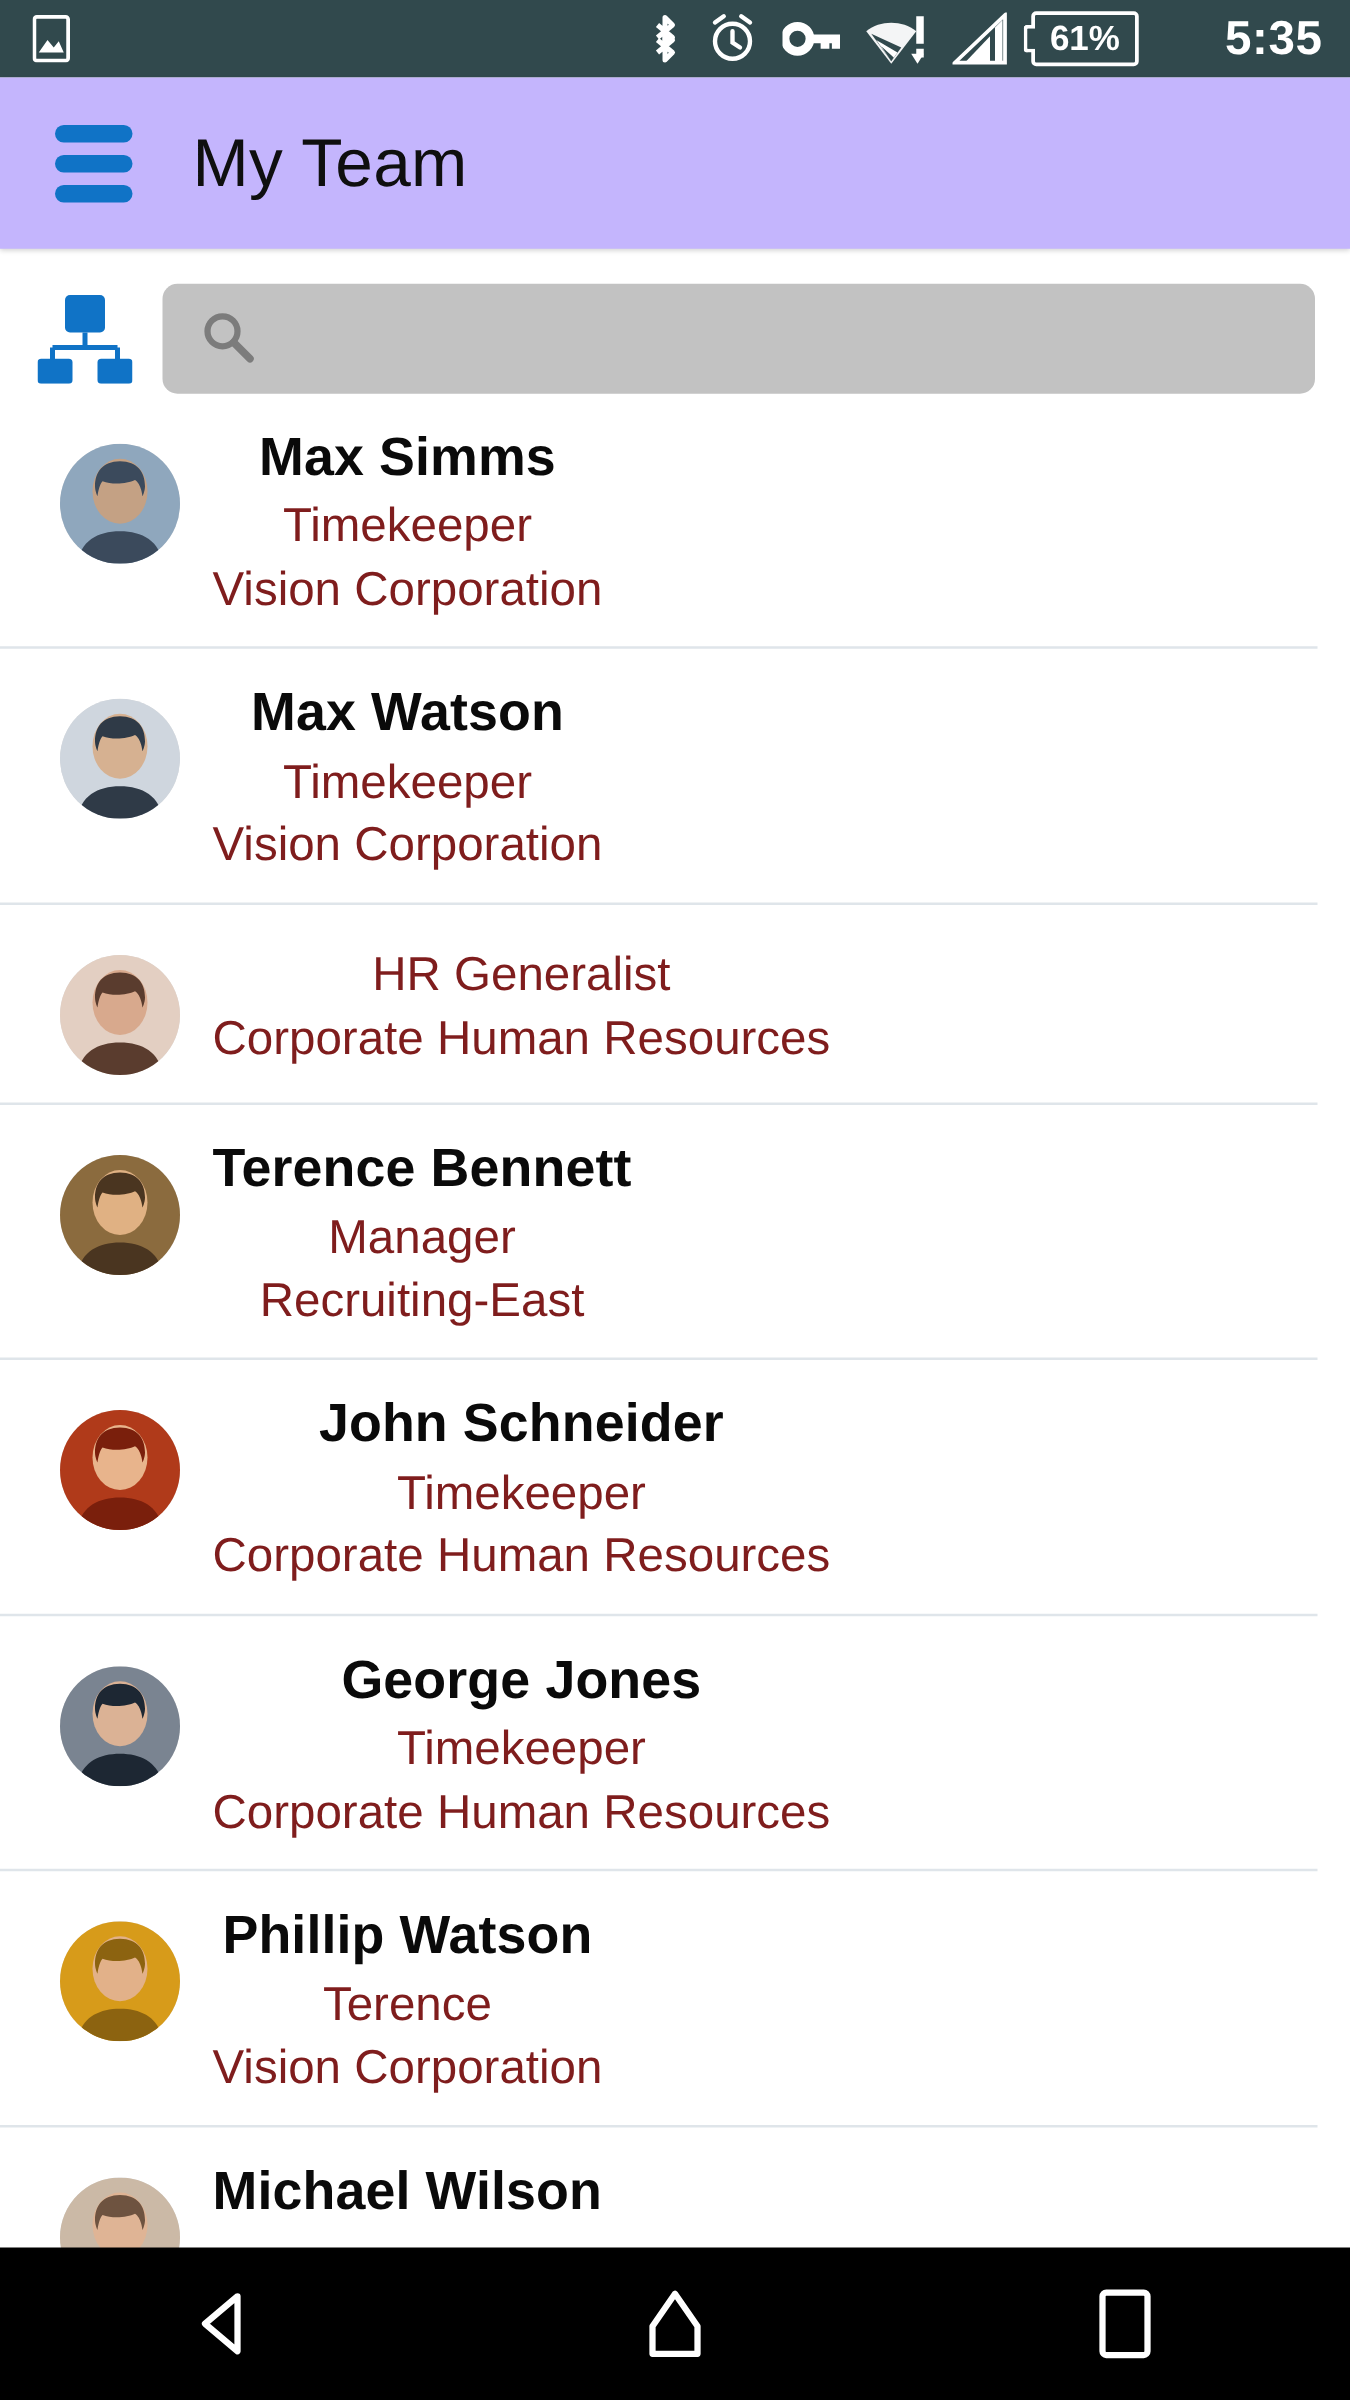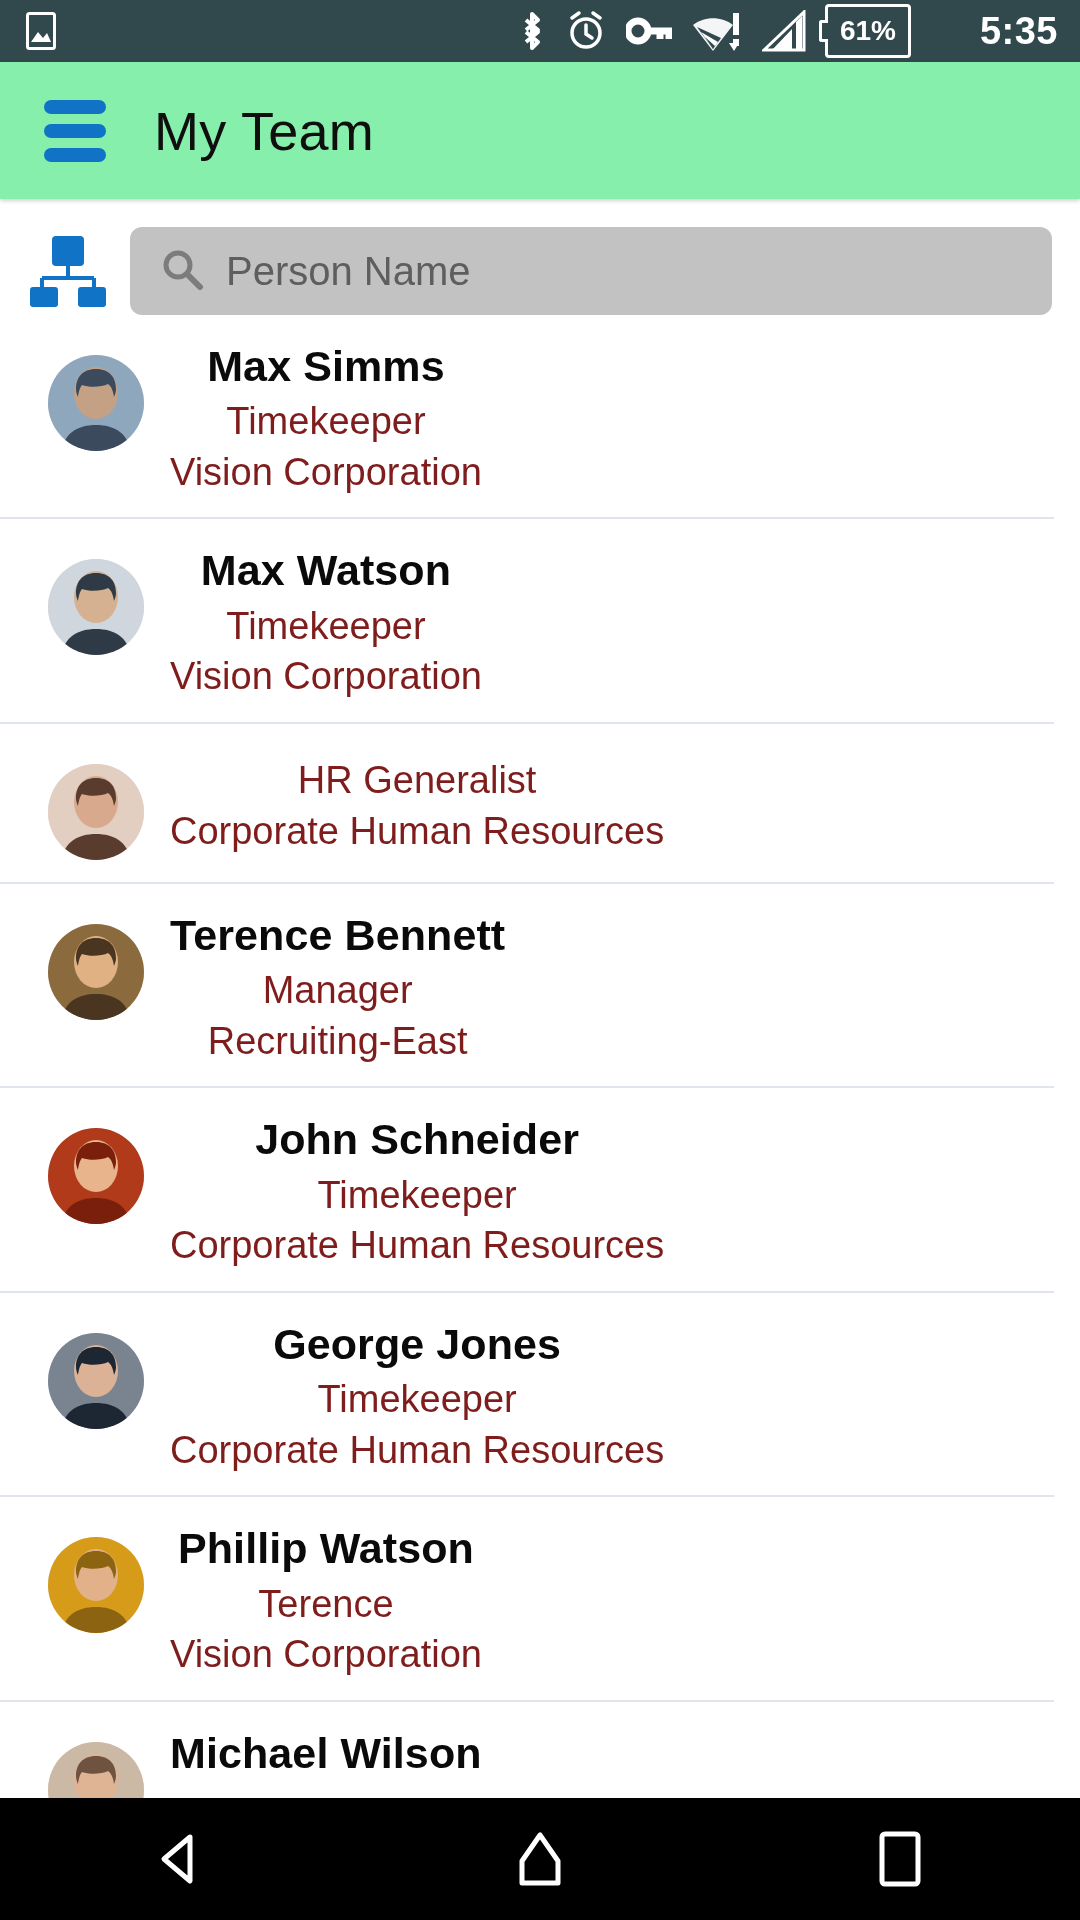--- a/index.html
+++ b/index.html
@@ -15,32 +15,32 @@
     height:62px; background:#31494d; flex:0 0 62px;
     display:flex; align-items:center; padding:0 22px 0 26px;
     color:#ffffff;
   }
   .sb-left { display:flex; align-items:center; gap:14px; }
   .sb-right { margin-left:auto; display:flex; align-items:center; gap:19px; }
   .sb-icon { display:flex; align-items:center; justify-content:center; }
   .sb-clock { font-size:38px; letter-spacing:0.5px; line-height:1; padding-left:4px; font-weight:700;margin-left:46px;}
   .batt {
     position:relative; border:3px solid #fff; border-radius:4px;
-    height:54px; min-width:86px; display:flex; align-items:center; justify-content:center;
+    height:44px; min-width:86px; display:flex; align-items:center; justify-content:center;
   }
   .batt::before{
     content:""; position:absolute; left:-9px; top:50%; transform:translateY(-50%);
     width:6px; height:16px; background:#31494d; border:3px solid #fff; border-right:none;
     border-radius:3px 0 0 3px;
   }
   .batt span { font-size:28px; font-weight:700; line-height:1; padding:0 6px; }
 
   
   .appbar {
-    flex:0 0 137px; height:137px; background:#86efac;
+    flex:0 0 137px; height:137px; background:#c4b5fd;
     display:flex; align-items:center; padding-left:44px;
     box-shadow:0 2px 4px rgba(0,0,0,0.18);
     position:relative; z-index:5;
   }
   .hamburger { width:62px; display:flex; flex-direction:column; gap:10px; cursor:pointer; }
   .hamburger i { display:block; height:14px; background:#1073c6; border-radius:7px; }
   .appbar-title {
     font-size:54px; color:#0f0f0f; margin-left:48px; font-weight:400; letter-spacing:0.3px;
   }
 
@@ -162,21 +162,20 @@
             <rect x="48" y="52" width="28" height="20" rx="3" fill="#1073c6"></rect>
           </svg>
       </span>
       <div class="searchbox">
         <span>
           <svg width="44" height="44" viewBox="0 0 44 44">
               <circle cx="18" cy="18" r="12" fill="none" stroke="#7c7c7c" stroke-width="5"></circle>
               <path d="M27 27l13 13" stroke="#7c7c7c" stroke-width="6" stroke-linecap="round"></path>
             </svg>
         </span>
-        <span class="search-ph">Person Name</span>
       </div>
     </div>
 
 
     <div id="people-list">
         <div class="person">
           <div class="avatar">
             <svg viewBox="0 0 96 96" preserveAspectRatio="xMidYMid slice">
               <rect width="96" height="96" fill="#8fa7bd"></rect>
               <ellipse cx="48" cy="38" rx="22" ry="26" fill="#c4a184"></ellipse>

